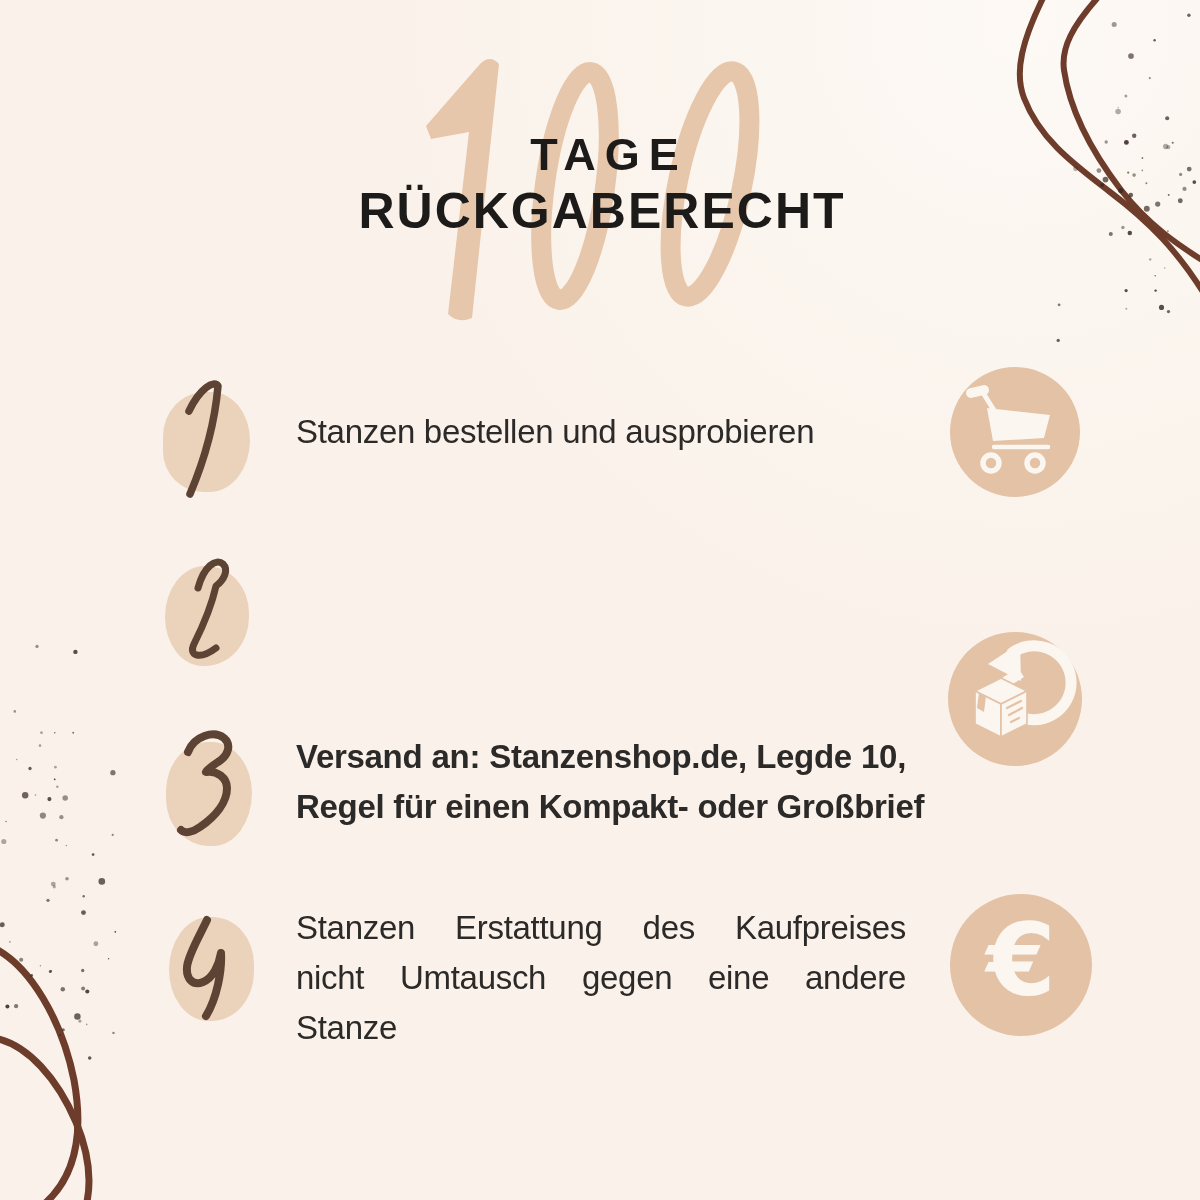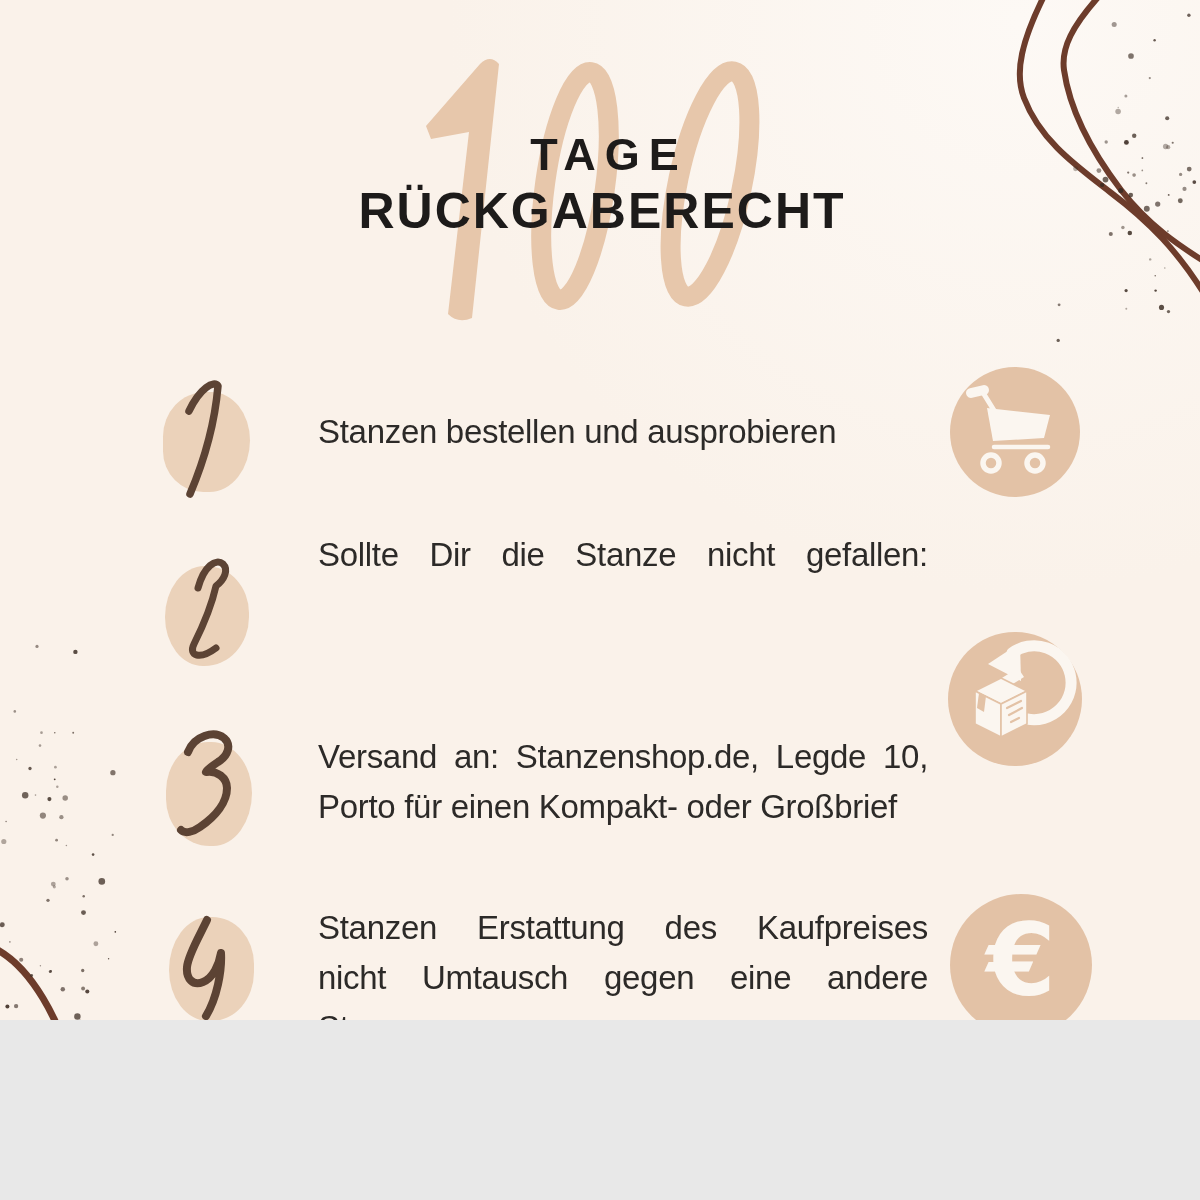--- a/index.html
+++ b/index.html
@@ -1,17 +1,17 @@
 <!DOCTYPE html>
 <html style="--bg: #faf2ea; --bg_glow: #fdf9f5; --script_100: #e7c7ab; --number_blob: #ebd2ba; --icon_circle: #e3c2a6; --icon_glyph: #fbf6f0; --numeral_ink: #5c4334; --line_brown: #6d3c2b; --speckle: #3a2b22; --title_ink: #1d1b1a; --body_ink: #2c2a28;"><head>
 <meta charset="utf-8">
 <style>
   html,body{margin:0;padding:0;background:#e8e8e8;}
   .canvas{
-    position:relative;width:1200px;height:1020px;overflow:hidden;
+    position:relative;width:1200px;height:1200px;overflow:hidden;
     background:radial-gradient(circle at 85% 2%, var(--bg_glow) 0%, var(--bg) 40%);
     font-family:"Liberation Sans", sans-serif;
   }
   svg{position:absolute;display:block;}
   .decor{left:0;top:0;z-index:1;}
   .decor path{fill:none;stroke:var(--line_brown);stroke-linecap:round;}
   .p-thin{stroke-width:6px;}
   .p-thick{stroke-width:7px;}
 
   .big100{left:400px;top:40px;z-index:2;}
@@ -24,25 +24,25 @@
   .title-2{top:184px;font-size:50px;line-height:54px;letter-spacing:2px;padding-left:2px;}
 
   .blob{position:absolute;background:var(--number_blob);z-index:2;}
   .blob1{left:163px;top:392px;width:87px;height:100px;border-radius:52% 48% 50% 50%/48% 52% 56% 44%;}
   .blob2{left:165px;top:566px;width:84px;height:100px;border-radius:48% 52% 54% 46%/52% 48% 50% 50%;}
   .blob3{left:166px;top:742px;width:86px;height:104px;border-radius:51% 49% 47% 53%/49% 51% 53% 47%;}
   .blob4{left:169px;top:917px;width:85px;height:104px;border-radius:49% 51% 52% 48%/53% 47% 49% 51%;}
   .numeral{z-index:3;}
   .numeral path{fill:none;stroke:var(--numeral_ink);stroke-linecap:round;stroke-linejoin:round;}
 
-  .step-text{position:absolute;left:318px;width:610px;z-index:3;color:var(--body_ink);
+  .step-text{position:absolute;left:296px;width:610px;z-index:3;color:var(--body_ink);
     font-size:33px;letter-spacing:-0.3px;}
   .ln{height:50px;line-height:50px;text-align:justify;text-align-last:justify;white-space:nowrap;}
   .ln.last{text-align:left;text-align-last:left;}
-  .st1{top:407px;} .st2{top:530px;} .st3{top:732px;} .st4{top:903px;}
+  .st1{top:407px;} .st2{top:530px;} .st3{top:732px;font-weight:bold;} .st4{top:903px;}
 
   .icon-circle{position:absolute;border-radius:50%;background:var(--icon_circle);z-index:2;
     display:flex;align-items:center;justify-content:center;}
   .cart-c{left:950px;top:367px;width:130px;height:130px;}
   .ret-c{left:948px;top:632px;width:134px;height:134px;}
   .euro-c{left:950px;top:894px;width:142px;height:142px;}
   .icon-svg{position:static;}
   .wht{fill:var(--icon_glyph);}
   .wht-s{fill:none;stroke:var(--icon_glyph);stroke-linecap:round;stroke-linejoin:round;}
   .beige-s{fill:none;stroke:var(--icon_circle);stroke-linecap:round;}
@@ -200,32 +200,31 @@
     <div class="ln last">Stanzen bestellen und ausprobieren</div>
   </div>
 
   <div class="blob blob2">
     <span class="vh">2</span>
   </div>
   <svg class="numeral" style="left:176px;top:552px;" width="72" height="128" viewBox="0 0 72 128">
     <path stroke-width="7" d="M22,36 C28,14 40,6 47,12 C53,18 48,28 40,34 C36,52 28,72 18,92 C12,104 24,108 40,96"></path>
   </svg>
   <div class="step-text st2">
-    <div class="ln">Sollte Dir die Stanze nicht gefallen:</div>
   </div>
 
   <div class="blob blob3">
     <span class="vh">3</span>
   </div>
   <svg class="numeral" style="left:176px;top:726px;" width="76" height="132" viewBox="0 0 76 132">
     <path stroke-width="8" d="M12,26 C18,10 38,4 48,12 C56,19 52,30 42,36 C36,40 31,44 30,46 C41,44 51,52 51,62 C51,76 40,90 24,101 C17,106 9,108 5,104"></path>
   </svg>
   <div class="step-text st3">
     <div class="ln">Versand an: Stanzenshop.de, Legde 10,</div>
-    <div class="ln last">Porto für einen Kompakt- oder Großbrief</div>
+    <div class="ln last">Regel für einen Kompakt- oder Großbrief</div>
   </div>
 
   <div class="blob blob4">
     <span class="vh">4</span>
   </div>
   <svg class="numeral" style="left:178px;top:903px;" width="76" height="132" viewBox="0 0 76 132">
     <path stroke-width="8" d="M29,17 C22,32 10,52 9,64 C8,76 15,83 25,79 C35,75 41,62 43,50 C44,68 39,95 28,113"></path>
   </svg>
   <div class="step-text st4">
     <div class="ln">Stanzen Erstattung des Kaufpreises</div>

